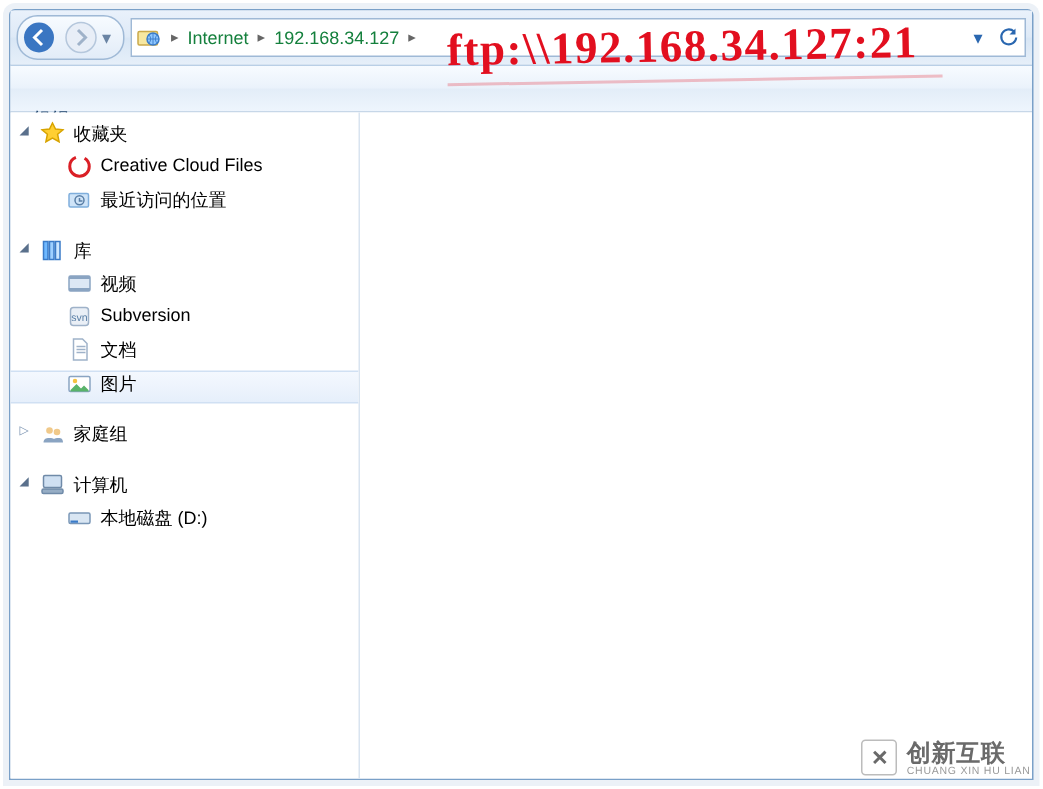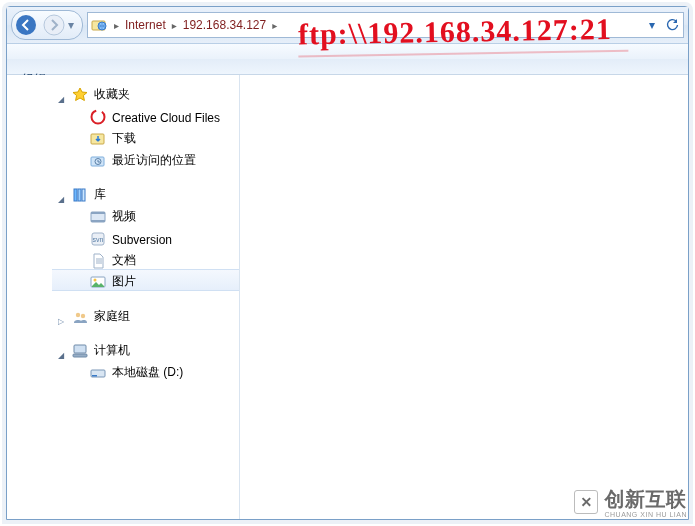--- a/index.html
+++ b/index.html
@@ -63,21 +63,21 @@
     padding: 0 2px;
     gap: 2px;
     overflow: hidden;
   }
   .addr-icon {
     width: 18px; height:18px;
     display:flex; align-items:center; justify-content:center;
   }
   .crumb { display:flex; align-items:center; height:100%; }
   .crumb-sep { color:#666; padding: 0 4px; font-size:10px; }
-  .crumb-text { color:#7f1d1d; }
+  .crumb-text { color:#15803d; }
   .addr-refresh { width:18px; color:#2a67b0; display:flex; align-items:center; justify-content:center; }
 
   
   .toolbar {
     height: 30px;
     background: linear-gradient(#f7fbff,#eaf2fb 49%, #e3edf8 51%, #eef5fd);
     border-bottom: 1px solid #c7d7e8;
     display: flex;
     align-items: center;
     padding: 0 6px;
@@ -106,26 +106,25 @@
     padding: 6px 0 8px 0;
     background:#fff;
   }
   ::-webkit-scrollbar { width: 16px; }
   ::-webkit-scrollbar-track { background:#f1f1f1; border-left:1px solid #dcdcdc; }
   ::-webkit-scrollbar-thumb { background:#c9d6e6; border:1px solid #a8bdd6; border-radius:2px; }
 
   .tree-group { margin-bottom: 12px; }
   .tree-item {
     display:flex;
-    align-items:flex-end;
+    align-items:flex-start;
     height: 22px;
     padding-left: 20px;
     gap: 6px;
     color:#000;
-    margin-left:45px;
   }
   .tree-item.lvl1 { padding-left: 38px; }
   .tree-item.selected {
     background: linear-gradient(#f4f8fe,#e6effb);
     border-top: 1px solid #d0e0f3;
     border-bottom: 1px solid #d0e0f3;
     padding-left: 38px;
     height: 20px;
   }
   .tree-item .icon { width:16px; height:16px; display:flex; align-items:center; justify-content:center; }
@@ -172,21 +171,21 @@
     position:absolute;
     right: 8px;
     bottom: 8px;
     display:flex;
     align-items:center;
     gap:6px;
     color:#7e7e7e;
     font-size: 11px;
   }
   .watermark .wbig {
-    font-size: 20px;
+    font-size: 16px;
     font-weight: 700;
     color:#6a6a6a;
     letter-spacing:.5px;
   }
   .watermark .wsmall {
     font-size: 7px;
     letter-spacing: .5px;
     color:#9a9a9a;
     margin-top:-2px;
   }
@@ -274,29 +273,20 @@
           <span class="icon">
             <svg width="16" height="16" viewBox="0 0 16 16">
                 <circle cx="8" cy="8" r="6.5" fill="none" stroke="#da1f26" stroke-width="2" stroke-dasharray="28 6"></circle>
               </svg>
           </span>
           <span>Creative Cloud Files</span>
         </div>
         <div class="tree-item lvl1">
           <span class="icon">
             <svg width="16" height="16" viewBox="0 0 16 16">
-                <rect x="1" y="3" width="13" height="10" rx="1" fill="#f6e7a1" stroke="#caa94a"></rect>
-                <path d="M8 5v5m0 0l-2-2m2 2l2-2" stroke="#2a7bd8" stroke-width="1.5" fill="none"></path>
-              </svg>
-          </span>
-          <span>下载</span>
-        </div>
-        <div class="tree-item lvl1">
-          <span class="icon">
-            <svg width="16" height="16" viewBox="0 0 16 16">
                 <rect x="1" y="4" width="13" height="9" rx="1" fill="#cfe4f8" stroke="#7faedc"></rect>
                 <circle cx="8" cy="8.5" r="3" fill="none" stroke="#5a7fa6"></circle>
                 <path d="M8 7v2h2" stroke="#5a7fa6" fill="none"></path>
               </svg>
           </span>
           <span>最近访问的位置</span>
         </div>
       </div>
 
       <div class="tree-group">

